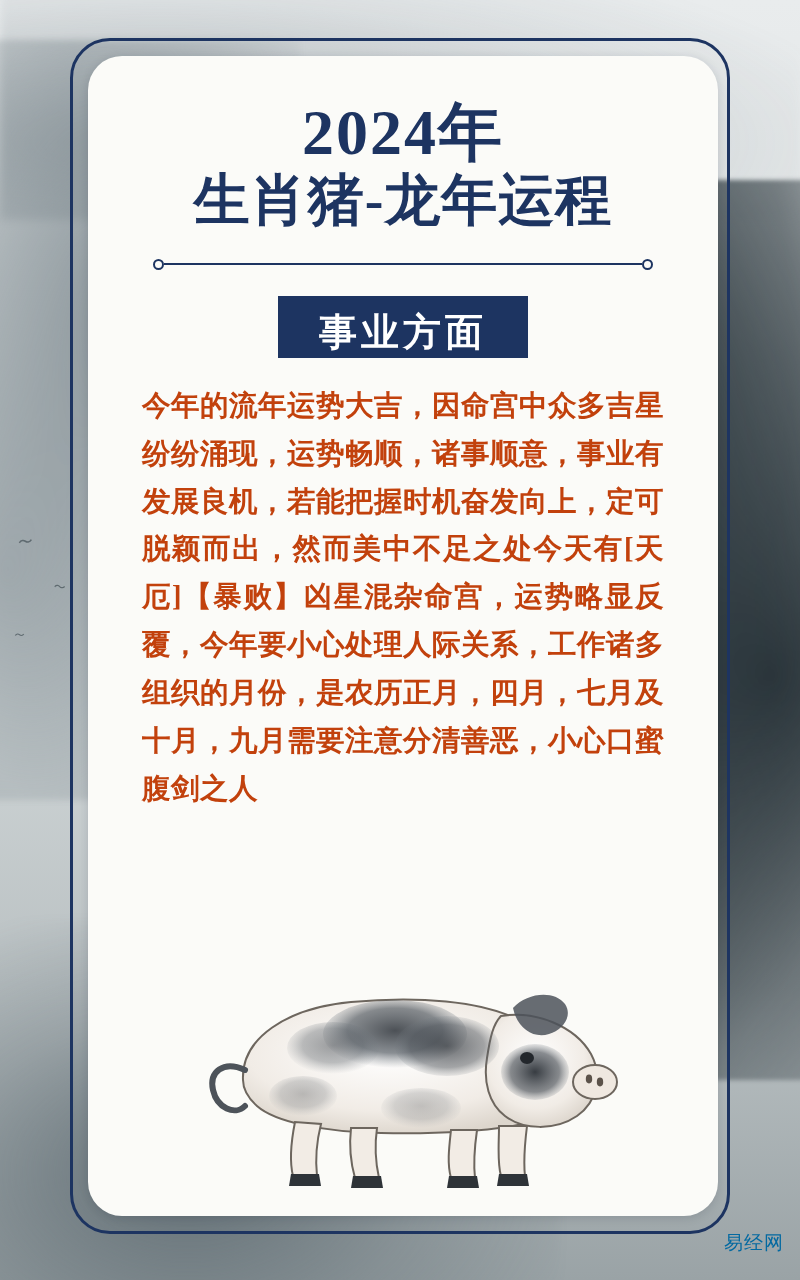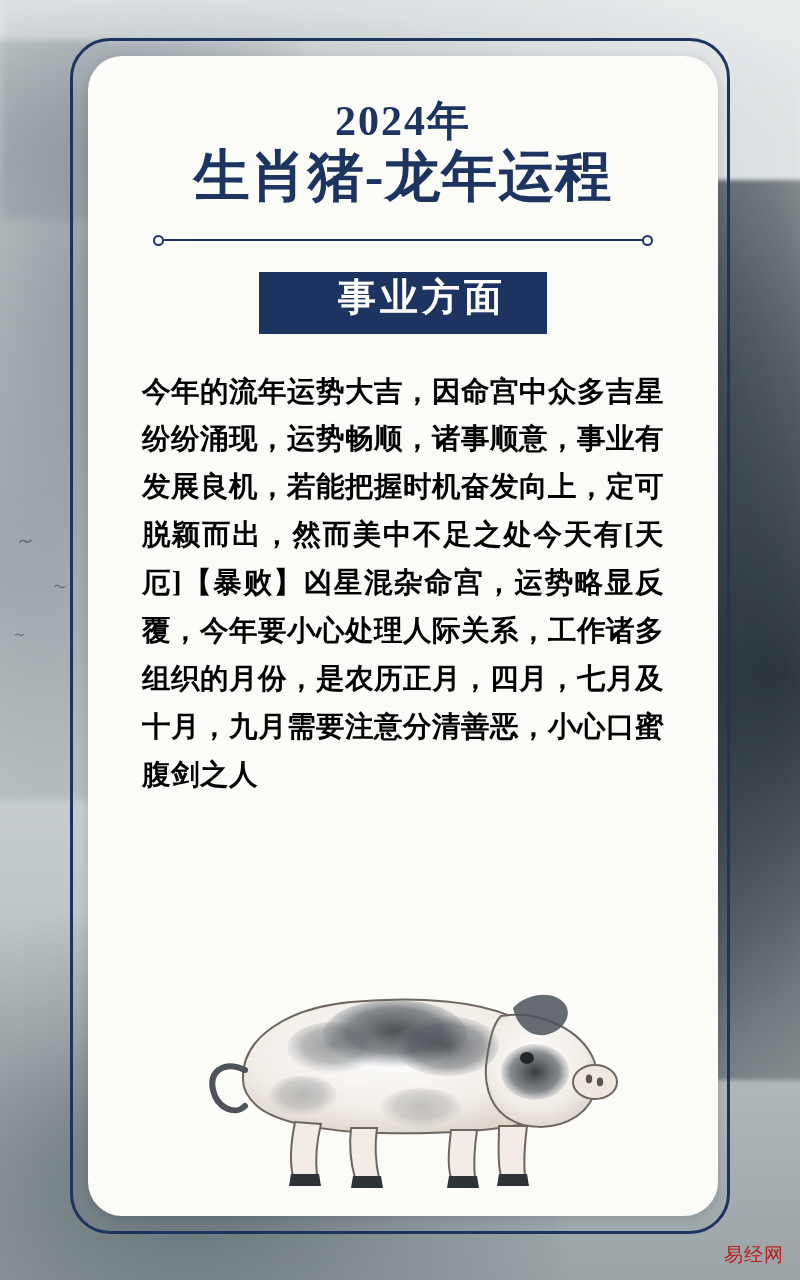--- a/index.html
+++ b/index.html
@@ -100,21 +100,21 @@
     box-sizing: border-box;
     box-shadow: 0 2px 10px rgba(20,30,50,.15);
     overflow: hidden;
   }
 
   .title-wrap {
     text-align: center;
     padding-top: 42px;
   }
   .title-year {
-    font-size: 42px;
+    font-size: 64px;
     font-weight: 700;
     color: #1d3461;
     letter-spacing: 2px;
     line-height: 1.1;
   }
   .title-main {
     font-size: 56px;
     font-weight: 700;
     color: #1d3461;
     letter-spacing: 1px;
@@ -141,57 +141,56 @@
     background: #1d3461;
     flex: 1 1 auto;
   }
 
   .section-badge {
     margin: 26px auto 0;
     width: 250px;
     height: 62px;
     background: #1d3461;
     display: flex;
-    align-items: flex-start;
+    align-items: flex-end;
     justify-content: center;
-    padding-left: 38px;
   }
   .section-badge span {
     color: #ffffff;
     font-size: 38px;
     font-weight: 700;
     letter-spacing: 4px;
   }
 
   .body-text {
-    margin: 34px 54px 0 54px;
+    margin: 24px 54px 0 54px;
     font-size: 28.5px;
     font-weight: 700;
     line-height: 1.68;
-    color: #000000;
+    color: #c2410c;
     text-align: justify;
     letter-spacing: .5px;
   }
 
   
   .pig-wrap {
     position: absolute;
     left: 95px;
     bottom: 26px;
     width: 440px;
     height: 260px;
   }
   .pig-wrap svg { display: block; }
 
   .watermark {
     position: absolute;
     right: 16px;
-    bottom: 12px;
+    bottom: 24px;
     font-size: 19px;
-    color: #b91c1c;
+    color: #0369a1;
     letter-spacing: 1px;
     font-family: "Liberation Sans", sans-serif;
   }
 </style>
 </head>
 <body>
 
 <div class="bg">
   <div class="bg-top-wash"></div>
   <div class="bg-mountain-left"></div>

